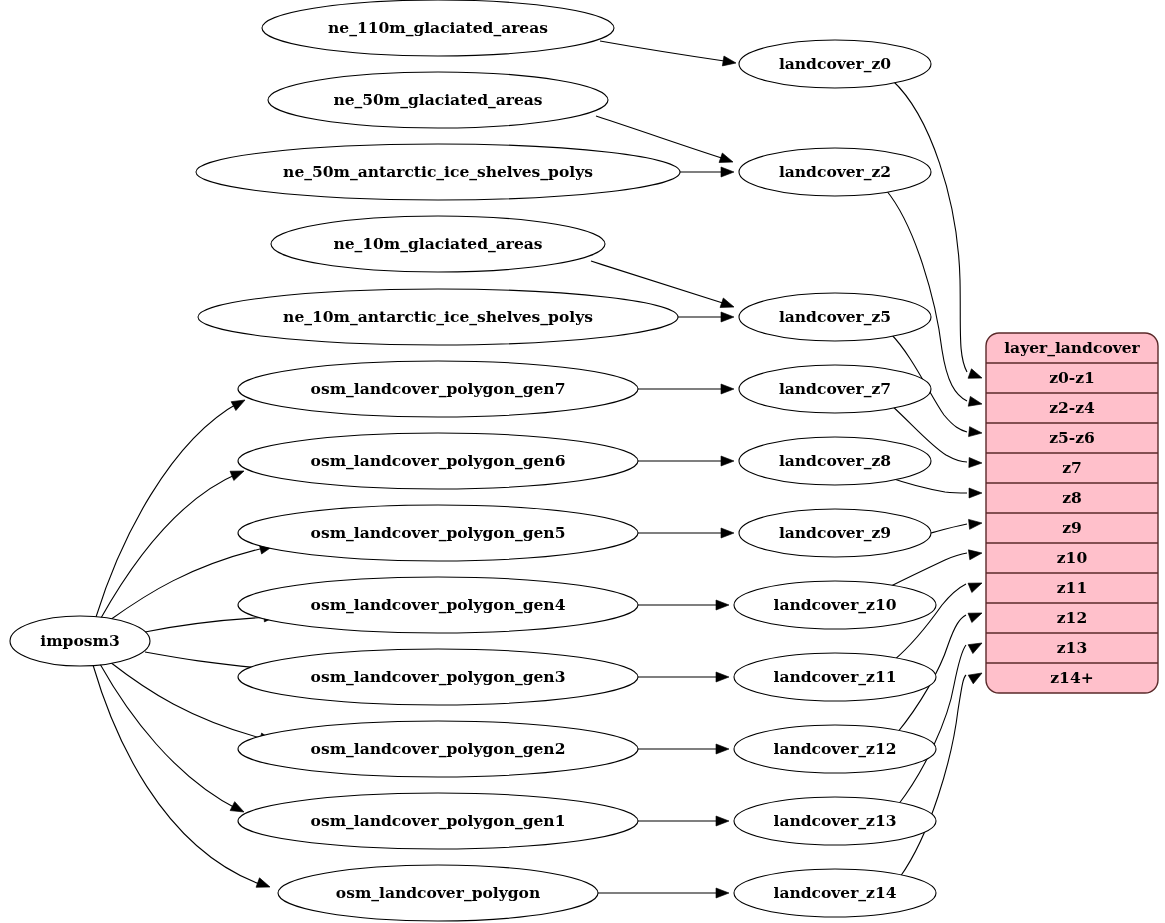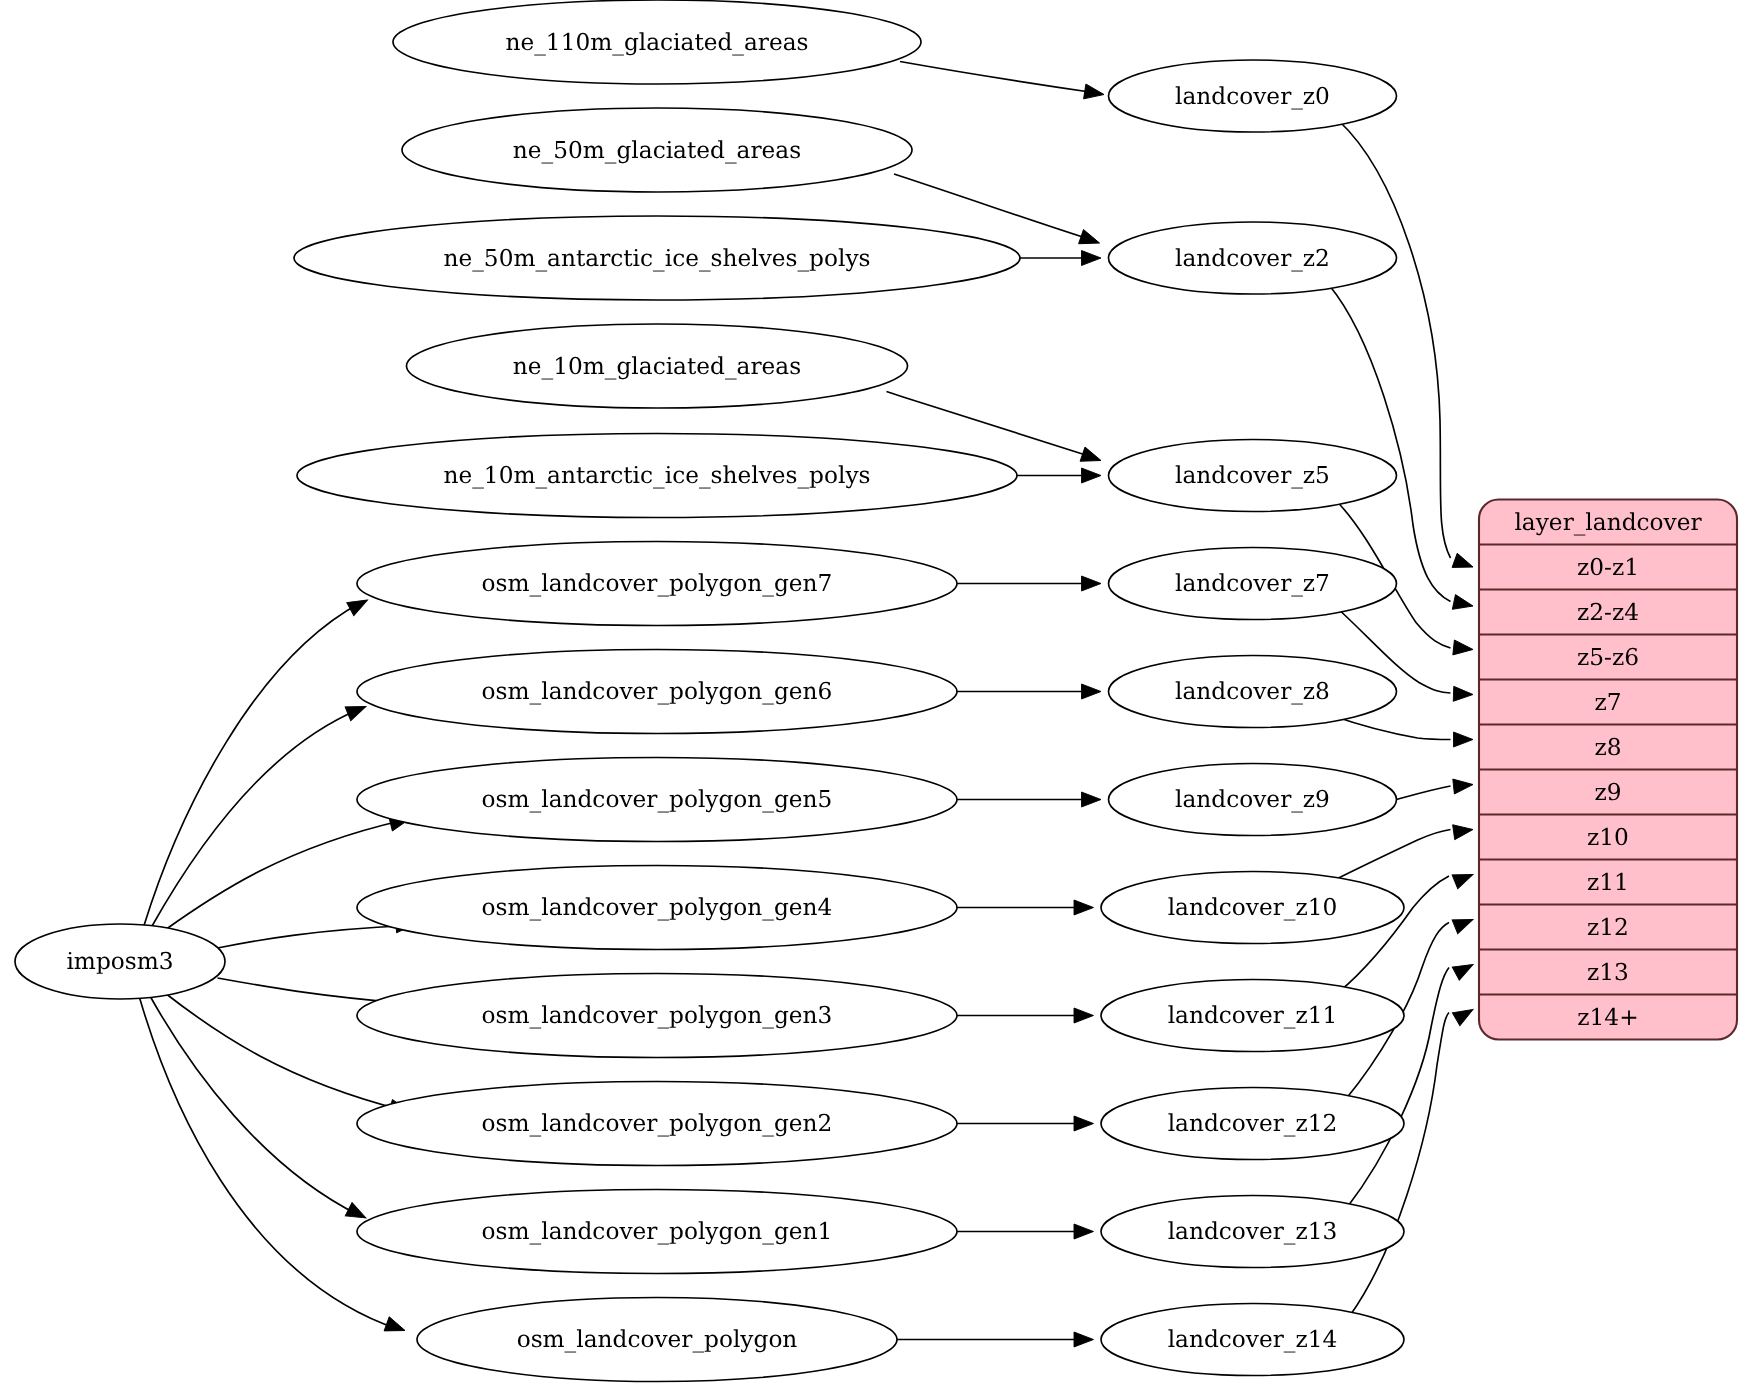--- a/index.html
+++ b/index.html
@@ -11,20 +11,21 @@
     width: 1165px;
     height: 923px;
     font-family: "DejaVu Serif", "Liberation Serif", serif;
     overflow: hidden;
   }
   #graph-root {
     position: relative;
     width: 1165px;
     height: 923px;
     background: #ffffff;
+    font-weight: bold;
   }
   svg#graph-canvas {
     position: absolute;
     left: 0;
     top: 0;
     width: 1165px;
     height: 923px;
     display: block;
   }
   .node-ellipse {

